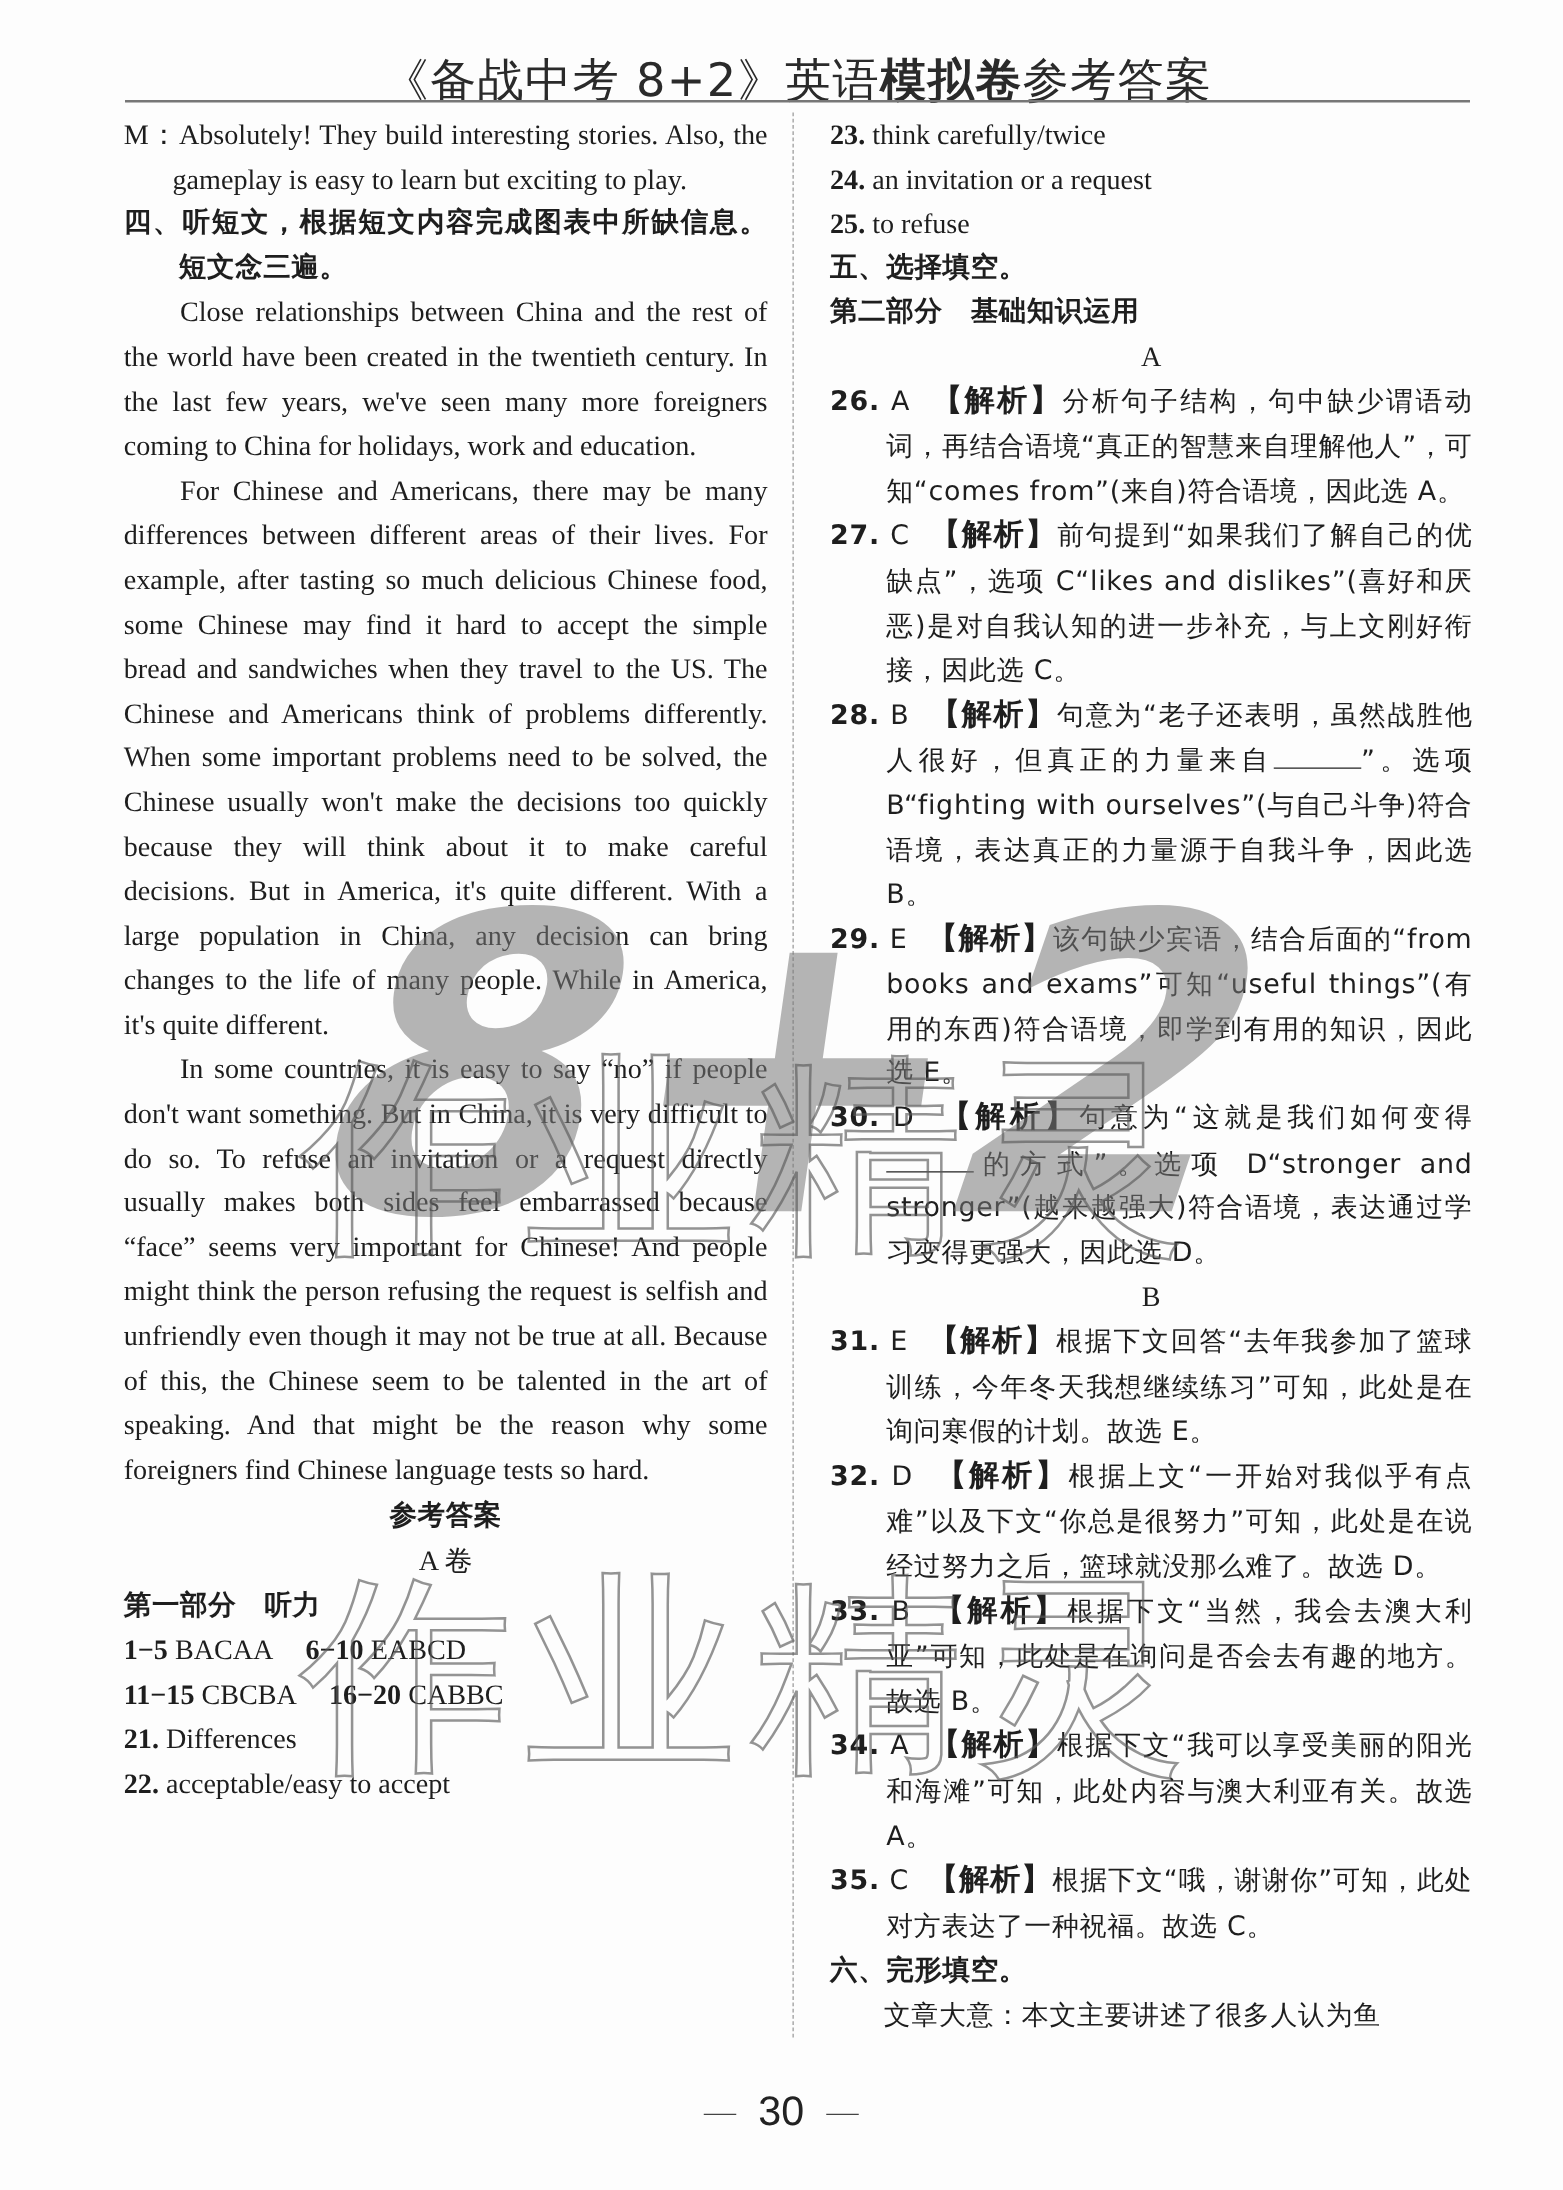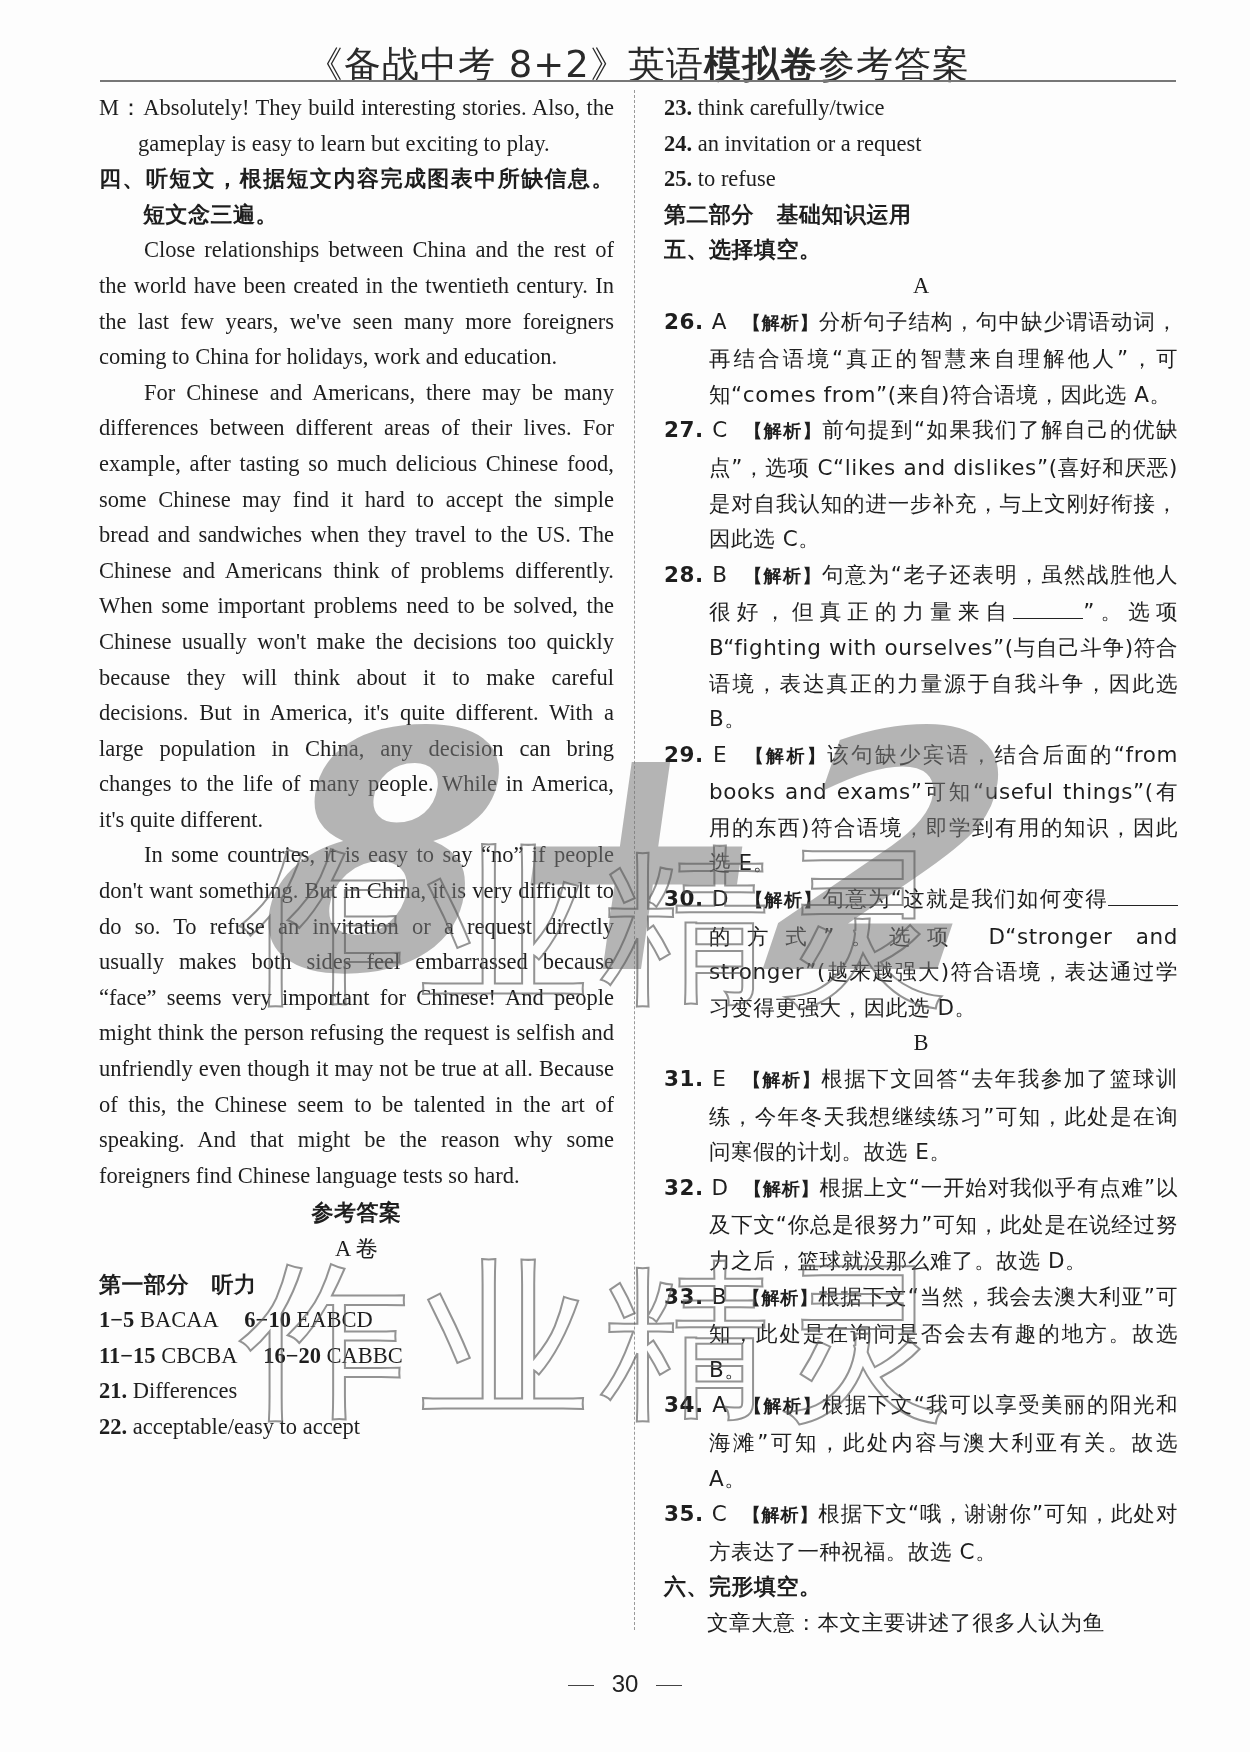--- a/index.html
+++ b/index.html
@@ -34,26 +34,26 @@
   .indent { text-indent: 2em; }
   .hang { padding-left: 45px; text-indent: -45px; }
   .hang2 { padding-left: 39px; text-indent: -39px; }
   .sec-title {
     font-family: "DejaVu Sans", "Liberation Sans", sans-serif; font-weight: bold;
     font-size: 22px; letter-spacing: 0.5px;
   }
   .sec-title.hang-cn { padding-left: 44px; text-indent: -44px; }
   .center { text-align: center; text-align-last: center; }
   .num { font-weight: bold; }
-  .tag { font-family: Liberation Sans, sans-serif; font-weight: bold; font-size: 18px; }
+  .tag { font-family: Liberation Mono, monospace; font-weight: bold; font-size: 24px; }
   .cn { font-family: "DejaVu Sans", "Liberation Sans", sans-serif; font-size: 21.5px; letter-spacing: 0.6px; }
   .ans-row .gap { display: inline-block; width: 20px; }
   .page-number {
     position: absolute; left: 0; width: 1250px; top: 1670px; text-align: center;
-    font-family: "Liberation Sans", "DejaVu Sans", sans-serif; font-size: 24px; color: #222;
+    font-family: "Liberation Sans", "DejaVu Sans", sans-serif; font-size: 33px; color: #222;
   }
   .page-number .dash { display: inline-block; width: 26px; border-top: 1.5px solid #444; vertical-align: middle; margin: 0 18px; }
   .blank { display: inline-block; width: 70px; border-bottom: 1px solid #222; height: 20px; vertical-align: baseline; }
   .watermark { position: absolute; pointer-events: none; }
   .wm-num {
     font-family: "DejaVu Sans", sans-serif; font-weight: bold; font-style: italic;
     color: rgba(120,120,120,0.55); font-size: 330px; line-height: 1;
   }
   .wm-outline {
     font-family: "DejaVu Sans", sans-serif; font-weight: normal; font-size: 170px; line-height: 1;
@@ -91,22 +91,22 @@
     <span>CABBC</span>
   </p>
   <p class="p"><span class="num">21.</span> <span>Differences</span></p>
   <p class="p"><span class="num">22.</span> <span>acceptable/easy to accept</span></p>
 </div>
 
 <div class="col col-right">
   <p class="p"><span class="num">23.</span> <span>think carefully/twice</span></p>
   <p class="p"><span class="num">24.</span> <span>an invitation or a request</span></p>
   <p class="p"><span class="num">25.</span> <span>to refuse</span></p>
+  <p class="p sec-title">五、选择填空。</p>
   <p class="p sec-title">第二部分　基础知识运用</p>
-  <p class="p sec-title">五、选择填空。</p>
   <p class="p center">A</p>
 
   <p class="p hang cn"><span class="num">26.</span> <span>A</span>&nbsp;&nbsp;<span class="tag">【解析】</span><span>分析句子结构，句中缺少谓语动词，再结合语境“真正的智慧来自理解他人”，可知“comes from”(来自)符合语境，因此选 A。</span></p>
   <p class="p hang cn"><span class="num">27.</span> <span>C</span>&nbsp;&nbsp;<span class="tag">【解析】</span><span>前句提到“如果我们了解自己的优缺点”，选项 C“likes and dislikes”(喜好和厌恶)是对自我认知的进一步补充，与上文刚好衔接，因此选 C。</span></p>
   <p class="p hang cn"><span class="num">28.</span> <span>B</span>&nbsp;&nbsp;<span class="tag">【解析】</span><span>句意为“老子还表明，虽然战胜他人很好，但真正的力量来自</span><span class="blank"></span><span>”。选项 B“fighting with ourselves”(与自己斗争)符合语境，表达真正的力量源于自我斗争，因此选 B。</span></p>
   <p class="p hang cn"><span class="num">29.</span> <span>E</span>&nbsp;&nbsp;<span class="tag">【解析】</span><span>该句缺少宾语，结合后面的“from books and exams”可知“useful things”(有用的东西)符合语境，即学到有用的知识，因此选 E。</span></p>
   <p class="p hang cn"><span class="num">30.</span> <span>D</span>&nbsp;&nbsp;<span class="tag">【解析】</span><span>句意为“这就是我们如何变得</span><span class="blank"></span><span>的方式”。选项 D“stronger and stronger”(越来越强大)符合语境，表达通过学习变得更强大，因此选 D。</span></p>
 
   <p class="p center">B</p>
 

